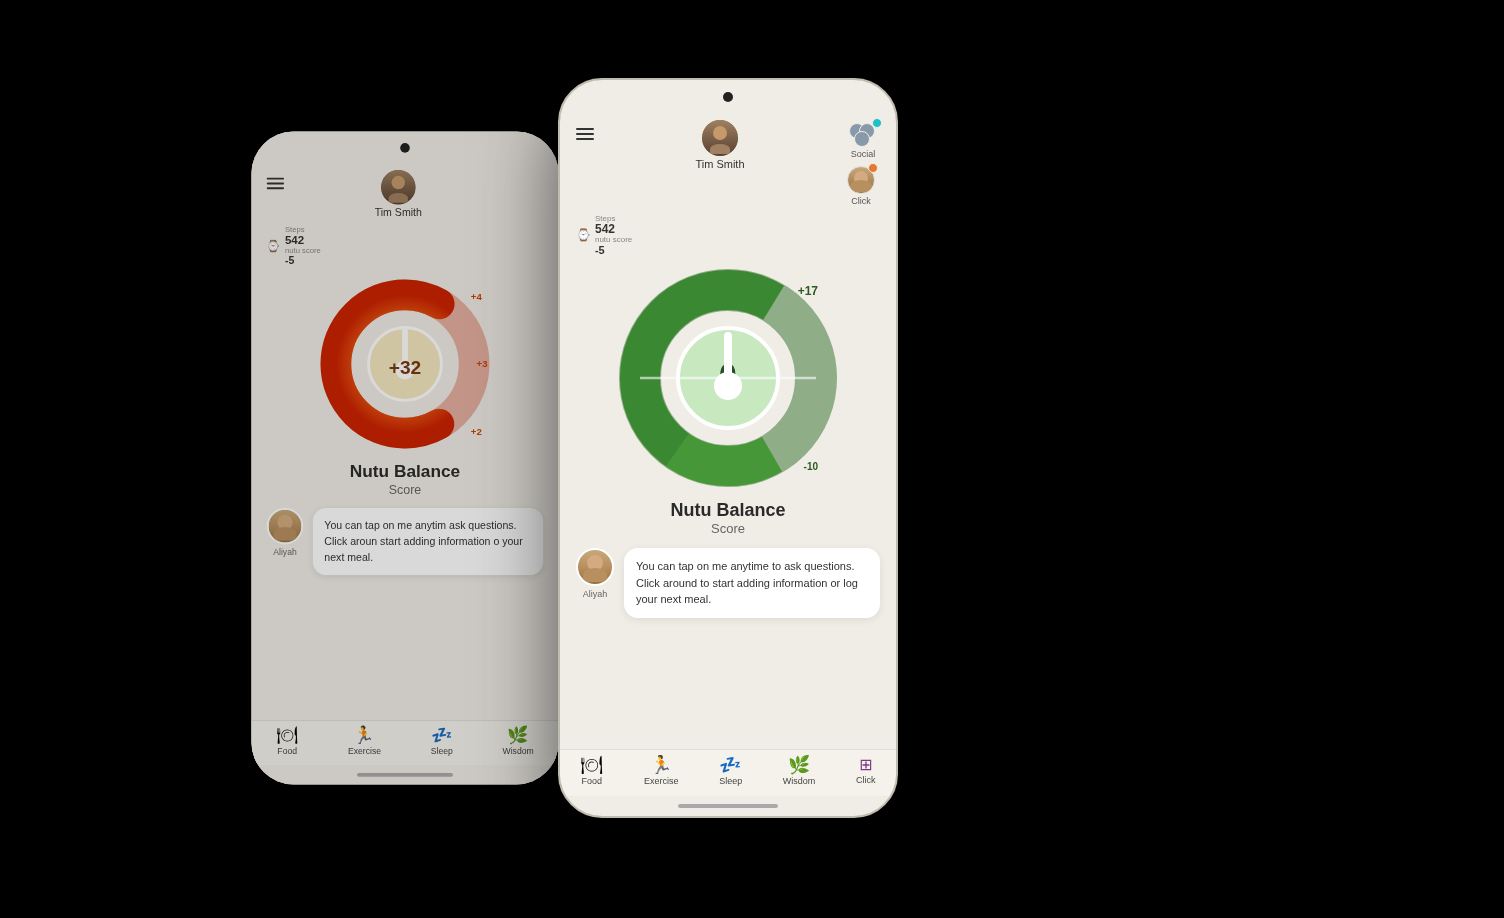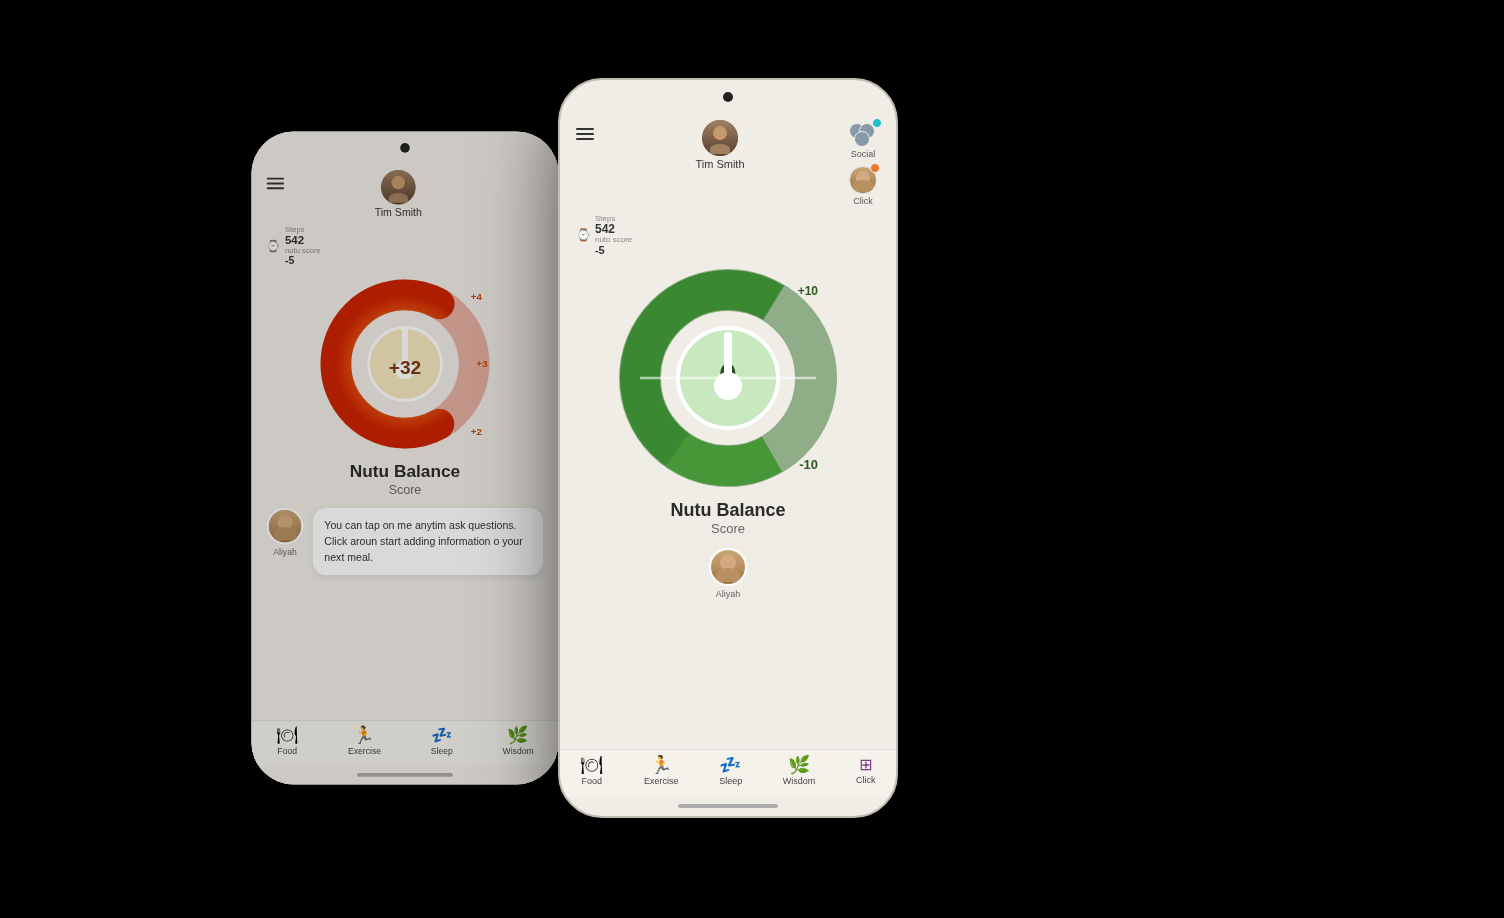--- a/index.html
+++ b/index.html
@@ -162,21 +162,21 @@
       font-size: 11px;
       font-weight: 500;
       color: #333;
       margin-top: 2px;
     }
 
     .right-nav {
       display: flex;
       flex-direction: column;
       gap: 6px;
-      align-items: center;
+      align-items: flex-start;
     }
 
     .nav-item {
       display: flex;
       flex-direction: column;
       align-items: center;
       position: relative;
     }
 
     .nav-avatar {
@@ -629,34 +629,35 @@
             <circle cx="110" cy="110" r="50" fill="#c8e8c0" stroke="white" stroke-width="4"></circle>
 
             <text x="110" y="118" text-anchor="middle" font-size="32" font-weight="700" fill="#2a4a2a">0</text>
 
             <line x1="22" y1="110" x2="198" y2="110" stroke="white" stroke-width="2.5" opacity="0.6"></line>
 
             <rect x="106" y="64" width="8" height="60" rx="4" fill="white"></rect>
 
             <circle cx="110" cy="118" r="14" fill="white"></circle>
           </svg>
-          <div style="position:absolute;top:16px;right:20px;font-size:12px;font-weight:700;color:#2a5a20;">+10</div>
-          <div style="position:absolute;bottom:16px;right:20px;font-size:13px;font-weight:700;color:#2a5a20;">-10</div>
+          <div style="position:absolute;top:16px;right:20px;font-size:12px;font-weight:700;color:#2a5a20;">+17</div>
+          <div style="position:absolute;bottom:16px;right:20px;font-size:10px;font-weight:700;color:#2a5a20;">-10</div>
         </div>
 
         <div class="score-title-area">
           <div class="score-title">Nutu Balance</div>
           <div class="score-subtitle">Score</div>
         </div>
 
         <div class="chat-area">
           <div class="coach-avatar">
             <div class="coach-avatar-img"></div>
             <span class="coach-name">Aliyah</span>
           </div>
+          <div class="chat-bubble">You can tap on me anytime to ask questions. Click around to start adding information or log your next meal.</div>
         </div>
       </div>
 
       <div class="bottom-nav">
         <div class="bottom-nav-item">
           <span class="bottom-nav-icon">🍽</span>
           <span class="bottom-nav-label">Food</span>
         </div>
         <div class="bottom-nav-item">
           <span class="bottom-nav-icon">🏃</span>

